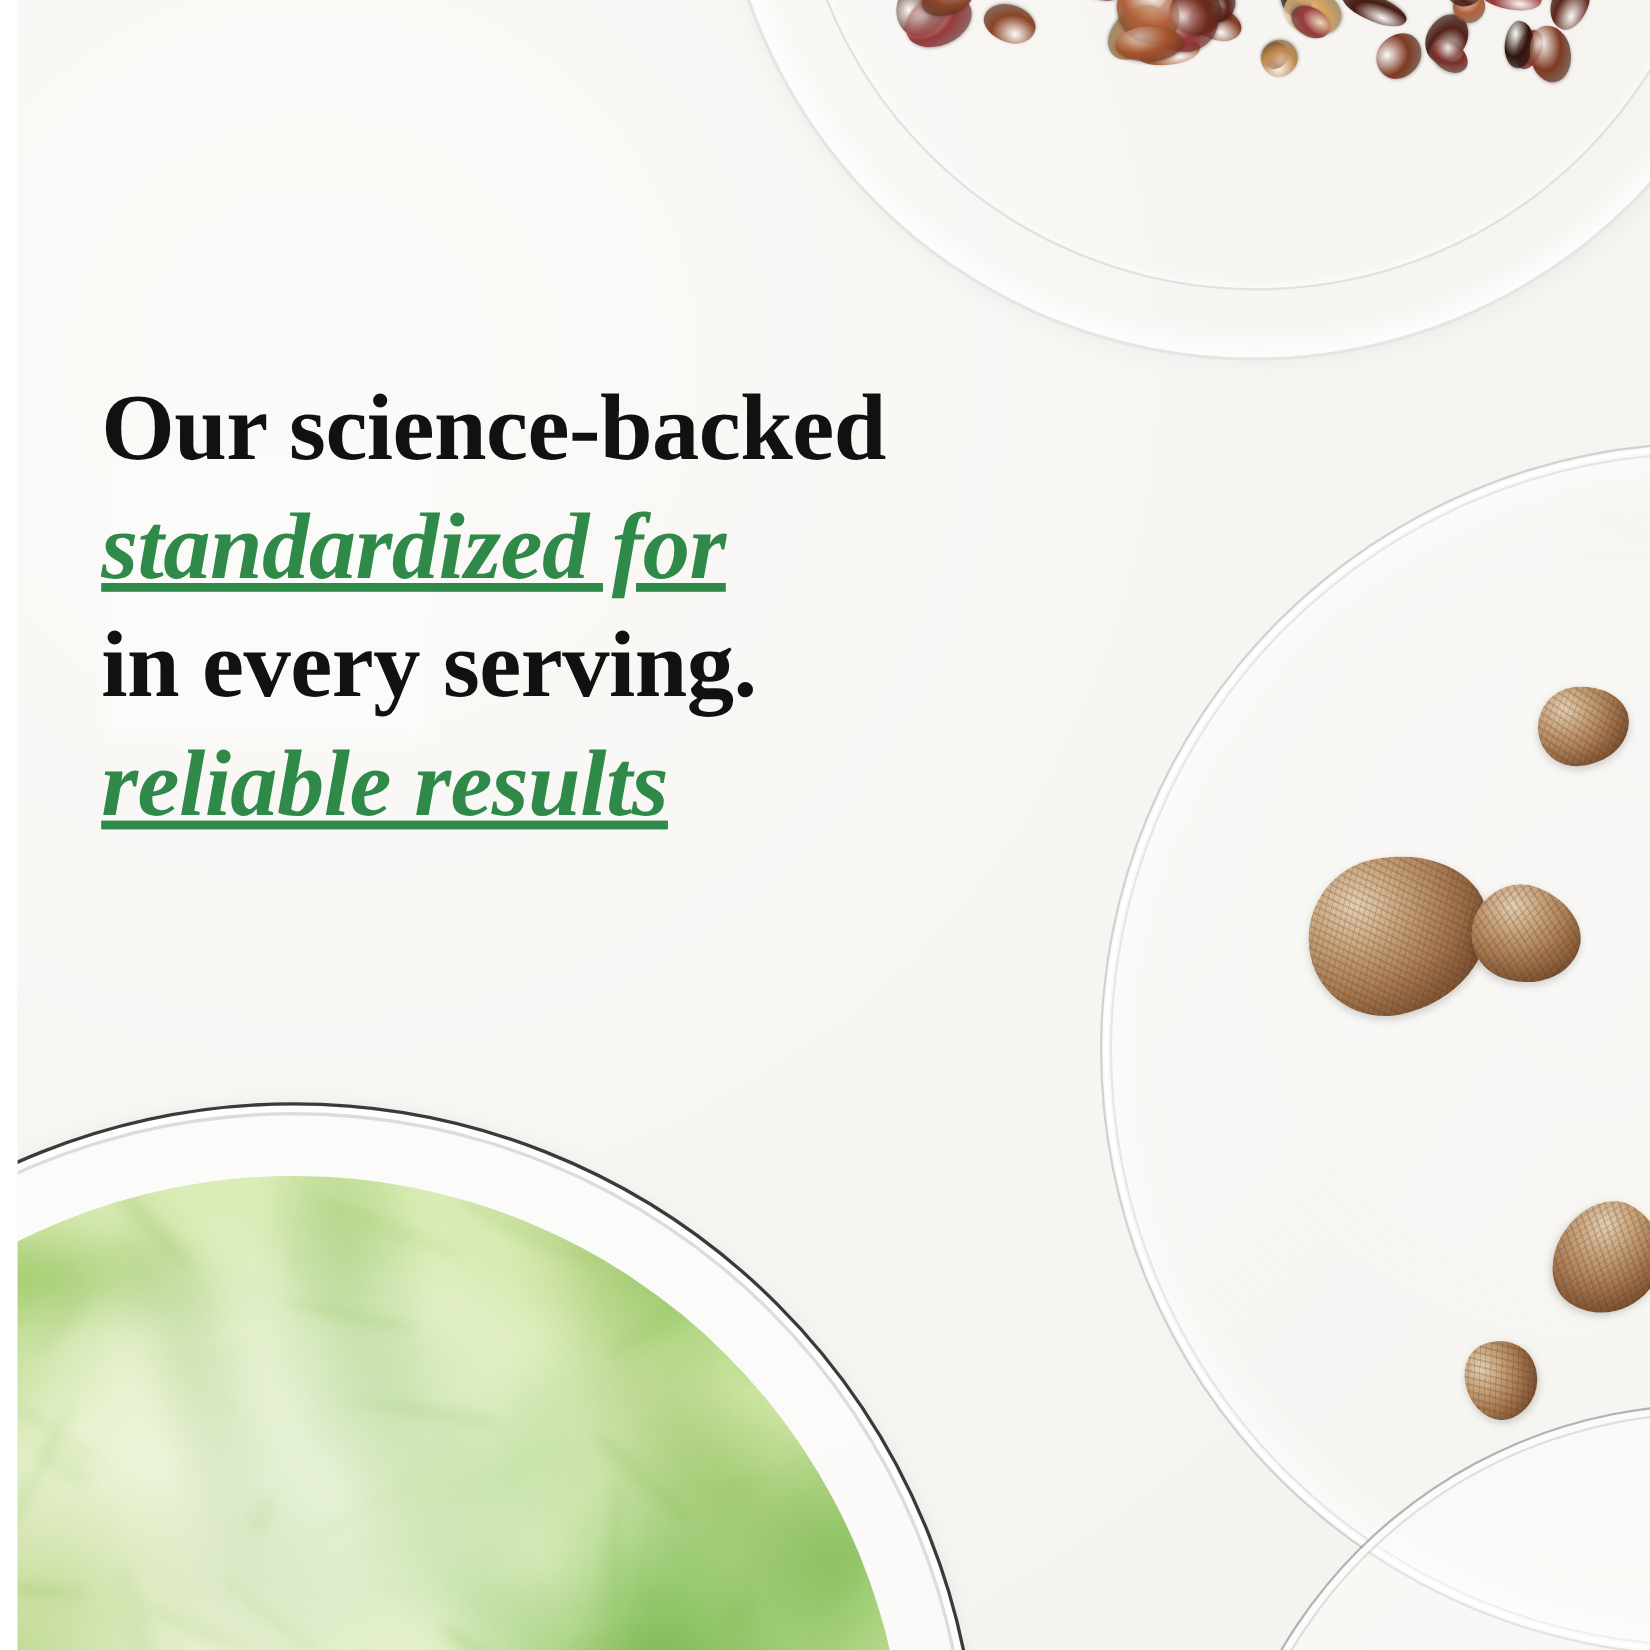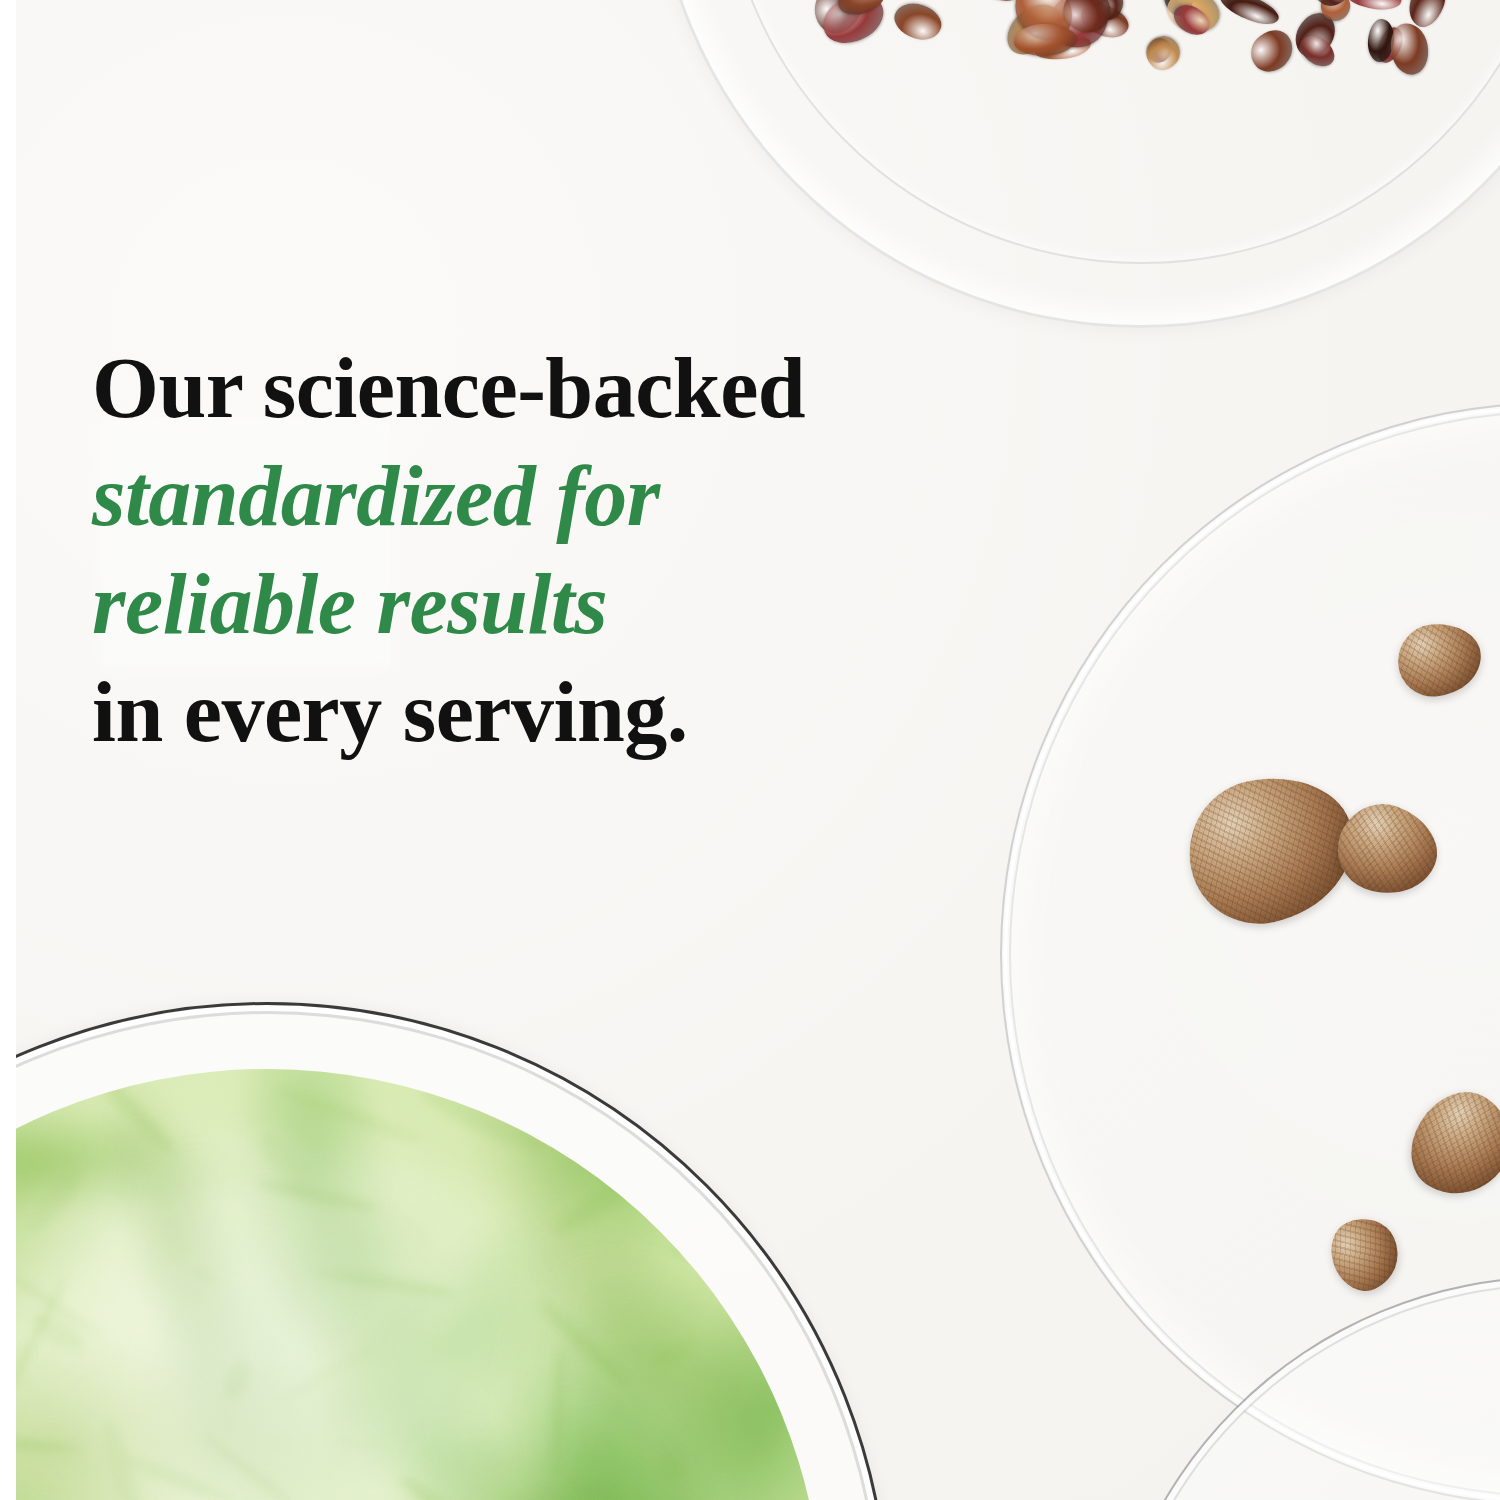--- a/index.html
+++ b/index.html
@@ -179,20 +179,21 @@
     font-weight:700;
     letter-spacing:-.5px;
     color:#111111;
     -webkit-font-smoothing:antialiased;
   }
   .headline .line{ display:block; white-space:nowrap; }
   .headline .accent{
     color:#2f8a4a;
     font-style:italic;
     font-weight:700;
+    text-decoration:underline;
   }
 </style>
 </head>
 <body>
 
 <div id="stage">
 
   <div class="bg-wash"></div>
 
   <div class="dish-seeds">
@@ -311,17 +312,17 @@
       </div>
   </div>
 
   <div class="dish-corner"></div>
 
   <div class="text-plate"></div>
 
   <div class="headline">
     <span class="line">Our science-backed</span>
     <span class="line accent">standardized for</span>
+    <span class="line">in every serving.</span>
     <span class="line accent">reliable results</span>
-    <span class="line">in every serving.</span>
   </div>
 
 </div>
 
 </body></html>

